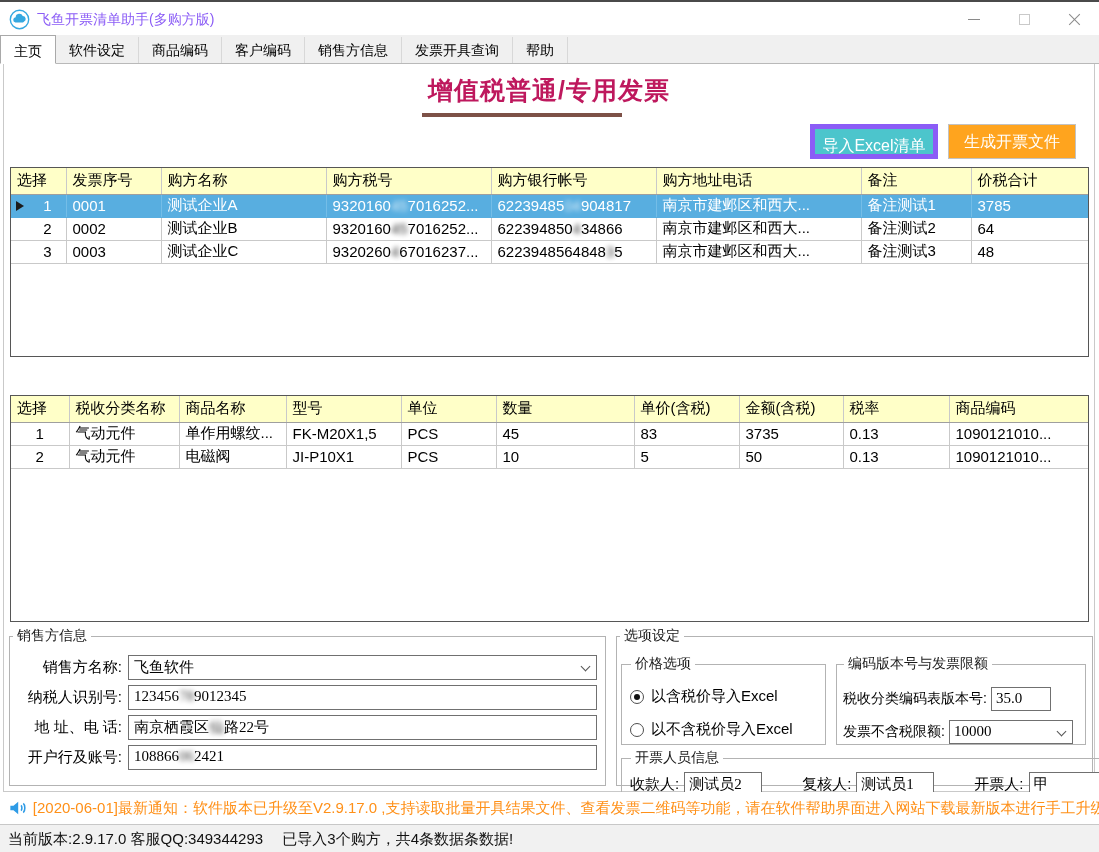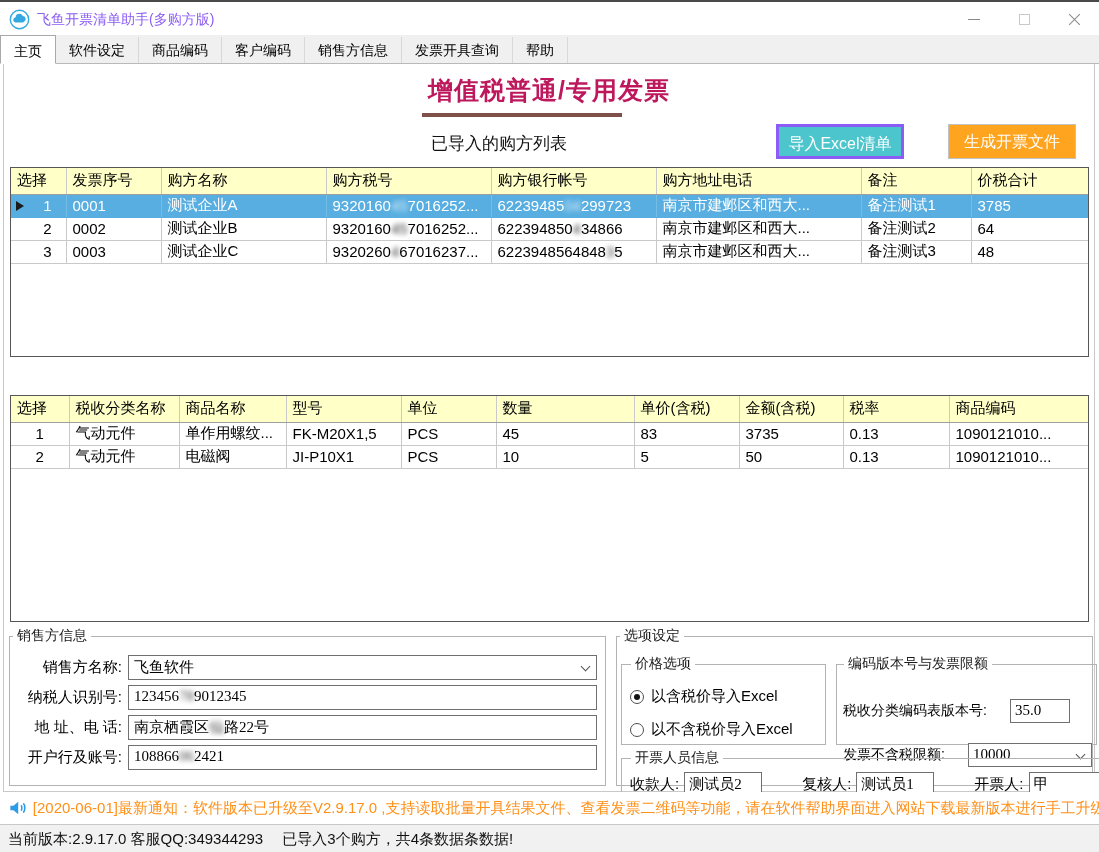--- a/index.html
+++ b/index.html
@@ -28,21 +28,21 @@
   
   .page { position:absolute; top:62px; left:3px; width:1092px; height:728px; background:#fff; border:1px solid #c9c9c9; border-top:none; }
 
   .main-title { position:absolute; top:10px; left:0; right:0; text-align:center; font-size:25px; font-weight:bold; color:#be185d; letter-spacing:1px; }
   .main-title-underline { position:absolute; top:49px; left:50%; margin-left:-127px; width:200px; height:4px; background:#7d5147; }
 
   .toolbar { position:absolute; top:60px; left:0; right:0; height:35px; }
   .section-title { position:absolute; left:0; right:0; text-align:center; font-size:17px; color:#111; }
   .toolbar .section-title { top:8px; right:100px; }
   .btn { position:absolute; top:0; height:35px; width:128px; font-size:16px; color:#fff; text-align:center; line-height:33px; cursor:default; }
-  .btn-import { left:772px; background:#4cc5cc; border:3px solid #8b5cf6; }
+  .btn-import { left:806px; background:#4cc5cc; border:5px solid #8b5cf6; }
   .btn-generate { left:944px; background:#ffa41e; border:1px solid #c2c2c2; }
 
   
   .grid-wrap { position:absolute; left:6px; width:1079px; background:#fff; border:1px solid #565656; overflow:hidden; }
   .grid-wrap-1 { top:103px; height:190px; }
   .grid-wrap-2 { top:331px; height:227px; }
   table.grid { border-collapse:collapse; table-layout:fixed; width:100%; font-size:15px; }
   .grid th { background:#ffffc8; font-weight:normal; text-align:left; padding:3px 6px; height:26px; border-right:1px solid #c9c9c9; border-bottom:1px solid #9f9f9f; white-space:nowrap; overflow:hidden; }
   .grid td { padding:1px 6px; height:23px; border-right:1px solid #c9c9c9; border-bottom:1px solid #c9c9c9; white-space:nowrap; overflow:hidden; }
   .grid th:last-child,.grid td:last-child { border-right:none; }
@@ -62,21 +62,21 @@
   .seller-row .lbl { width:118px; text-align:right; font-size:15px; padding-right:6px; flex:none; }
   .field { position:relative; flex:1; height:25px; border:1px solid #707070; background:#fff; font-family:"Liberation Serif", serif; font-size:15px; padding:2px 18px 0 5px; white-space:nowrap; overflow:hidden; }
   .chev { position:absolute; right:7px; top:7px; width:7px; height:7px; border-right:1px solid #555; border-bottom:1px solid #555; transform:rotate(45deg); }
 
   .fs-options { left:612px; top:563px; width:477px; height:159px; }
   .fs-price { left:4px; top:10px; width:205px; height:90px; padding:8px 6px; }
   .radio-row { display:flex; align-items:center; margin:6px 0 14px 2px; font-size:15px; }
   .radio { width:14px; height:14px; border:1px solid #4e4e4e; border-radius:50%; margin-right:7px; flex:none; position:relative; background:#fff; }
   .radio.on::after { content:""; position:absolute; left:3px; top:3px; width:6px; height:6px; background:#111; border-radius:50%; }
   .fs-coding { left:219px; top:10px; width:250px; height:90px; padding:6px 4px; }
-  .coding-row { display:flex; align-items:center; margin:20px 0 9px 2px; font-size:14px; white-space:nowrap;gap:19px; }
+  .coding-row { display:flex; align-items:center; margin:8px 0 9px 2px; font-size:14px; white-space:nowrap; }
   .coding-row .lbl { padding-right:4px; }
   .inp { border:1px solid #707070; background:#fff; font-family:"Liberation Serif", serif; font-size:15px; height:24px; padding:2px 4px 0 4px; position:relative; white-space:nowrap; overflow:hidden; }
   .inp-version { width:60px; }
   .inp-limit { width:124px; padding-right:18px; }
   .fs-staff { left:4px; top:104px; width:461px; height:49px; padding:5px 6px; }
   .staff-row { display:flex; align-items:center; font-size:15px; }
   .staff-row .lbl { padding:0 5px 0 2px; white-space:nowrap; }
   .staff-row .gap { width:38px; flex:none; }
   .inp-staff { width:78px; }
 
@@ -118,21 +118,20 @@
     <div class="tab">发票开具查询</div>
     <div class="tab">帮助</div>
   </div>
 
   <div class="page">
 
     <div class="main-title">增值税普通/专用发票</div>
     <div class="main-title-underline"></div>
 
     <div class="toolbar">
-      <div class="section-title" style="top:8px;">已导入的购方列表</div>
       <div class="btn btn-import">导入Excel清单</div>
       <div class="btn btn-generate">生成开票文件</div>
     </div>
 
     <div class="grid-wrap grid-wrap-1">
       <table class="grid">
         <colgroup>
           <col style="width:55px">
             <col style="width:95px">
             <col style="width:165px">
@@ -153,21 +152,21 @@
             <th>备注</th>
             <th>价税合计</th>
           </tr>
         </thead>
         <tbody>
           <tr class="selected">
             <td class="c-sel-1"><span class="tri"></span><span>1</span></td>
             <td>0001</td>
             <td>测试企业A</td>
             <td><span>9320160</span><span class="redact">45</span><span>7016252...</span></td>
-            <td><span>62239485</span><span class="redact">04</span><span>299723</span></td>
+            <td><span>62239485</span><span class="redact">04</span><span>904817</span></td>
             <td>南京市建邺区和西大...</td>
             <td>备注测试1</td>
             <td>3785</td>
           </tr>
           <tr>
             <td class="c-sel-1"><span>2</span></td>
             <td>0002</td>
             <td>测试企业B</td>
             <td><span>9320160</span><span class="redact">45</span><span>7016252...</span></td>
             <td><span>622394850</span><span class="redact">4</span><span>34866</span></td>

